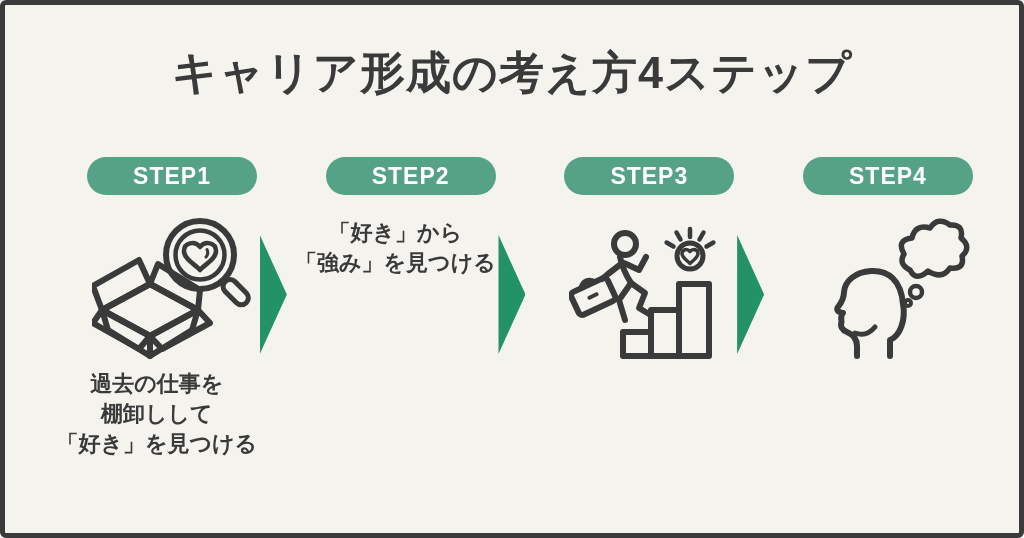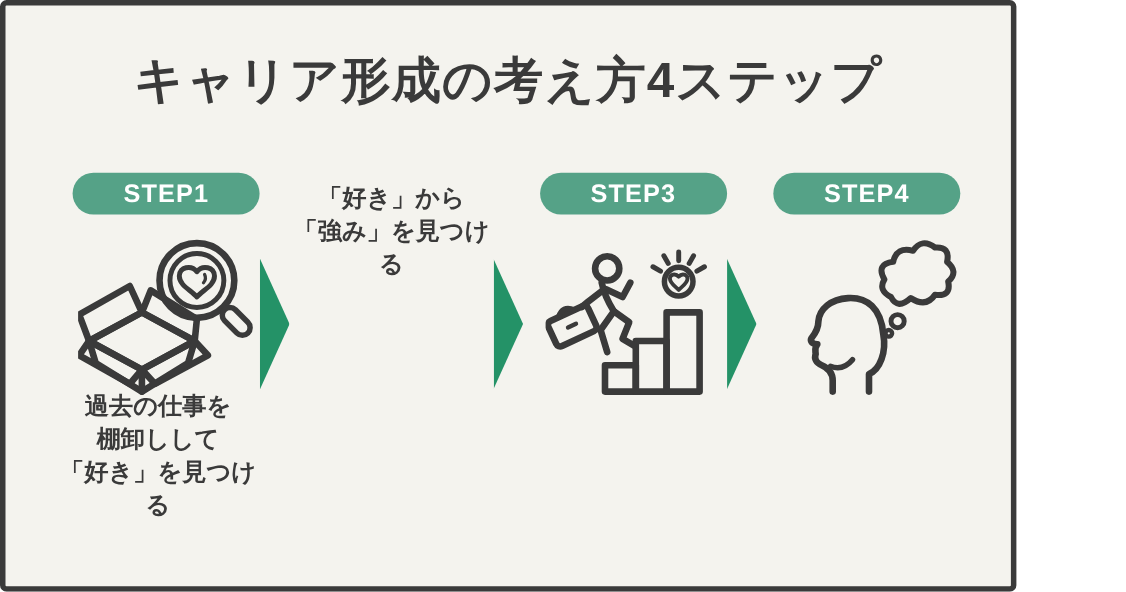--- a/index.html
+++ b/index.html
@@ -1,21 +1,21 @@
 <!DOCTYPE html>
 <html style="--background: #f4f3ee; --frame-border: #3a3a3a; --text: #3a3a3a; --badge-green: #55a287; --arrow-green: #249267; --badge-text: #ffffff;"><head>
 <meta charset="utf-8">
 <style>
   * { margin: 0; padding: 0; box-sizing: border-box; }
   html, body { width: 1024px; height: 538px; background: #fff; }
   body { font-family: "Liberation Sans", "DejaVu Sans", sans-serif; }
 
   .frame {
     position: relative;
-    width: 924px; height: 538px;
+    width: 1024px; height: 538px;
     background: var(--background, #f4f3ee);
     border: 5px solid var(--frame-border, #3a3a3a);
     border-radius: 6px;
     overflow: hidden;
   }
 
   .title {
     margin-top: 38px;
     text-align: center;
     font-size: 45px;
@@ -119,20 +119,21 @@
         </svg>
       </div>
       <div class="desc">過去の仕事を
 棚卸しして
 「好き」を見つける</div>
     </div>
 
     <div class="arrow"></div>
 
     <div class="step-col">
+      <div class="badge">STEP2</div>
       <div class="desc">「好き」から
 「強み」を見つける</div>
     </div>
 
     <div class="arrow"></div>
 
     <div class="step-col">
       <div class="badge">STEP3</div>
       <div class="icon-wrap">
         <svg width="165" height="145" viewBox="0 0 165 145">

